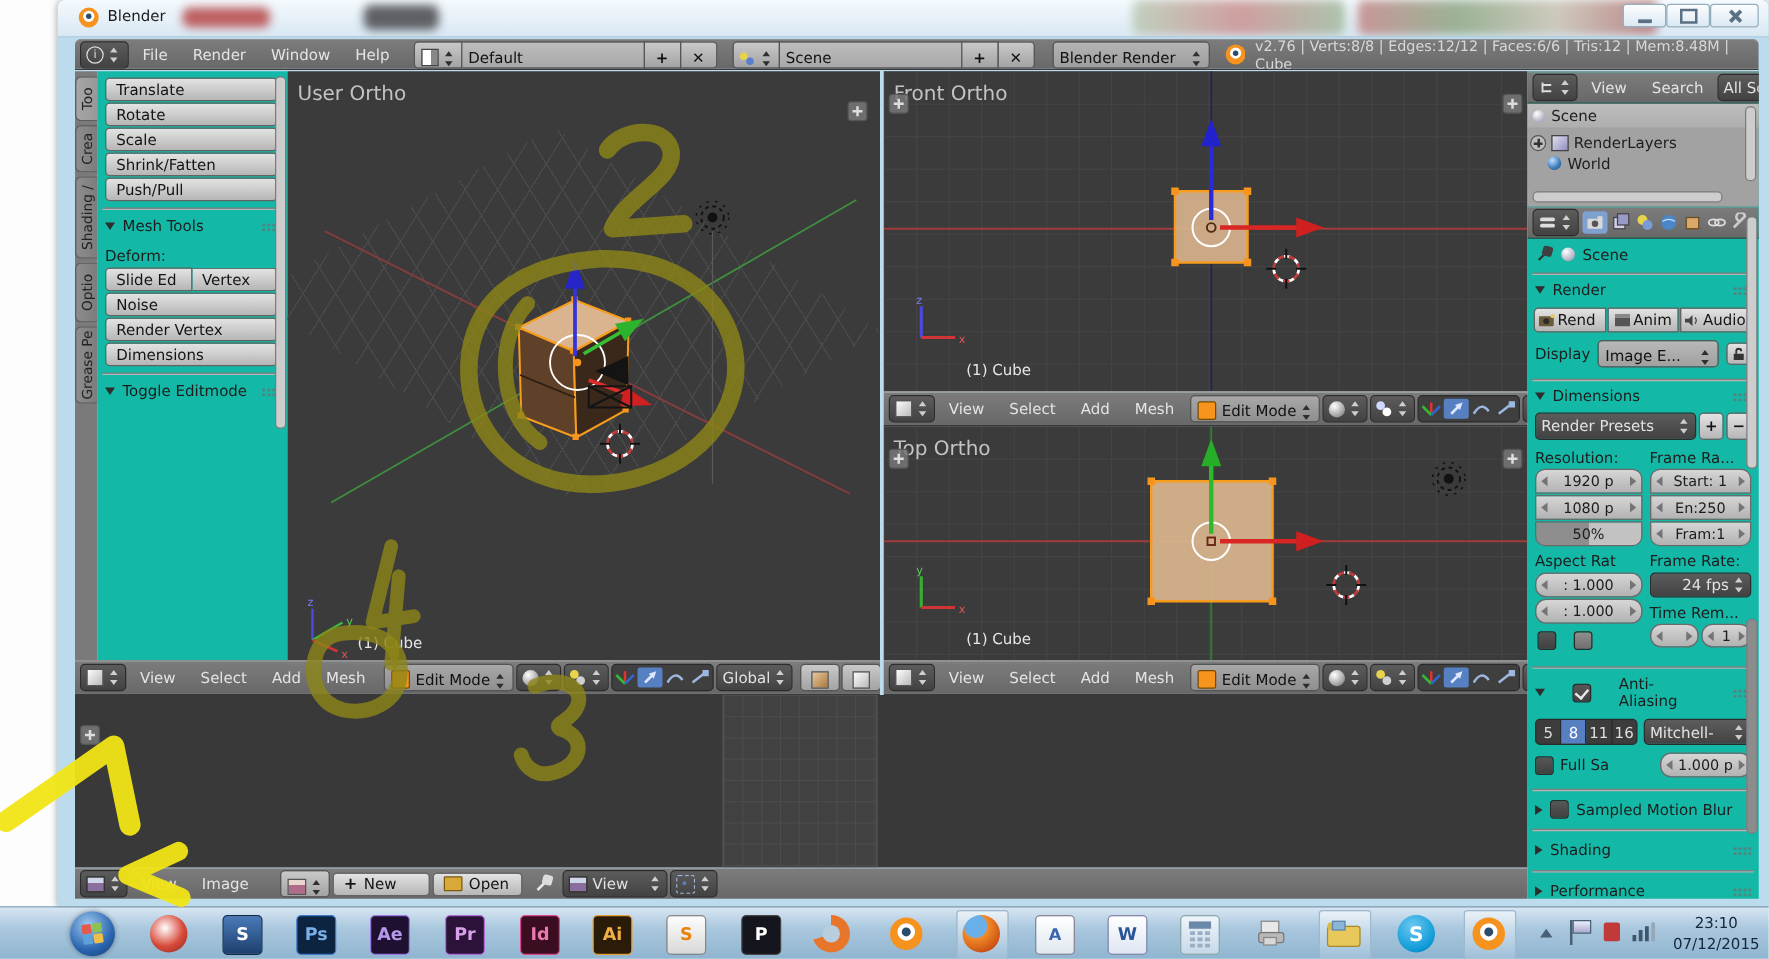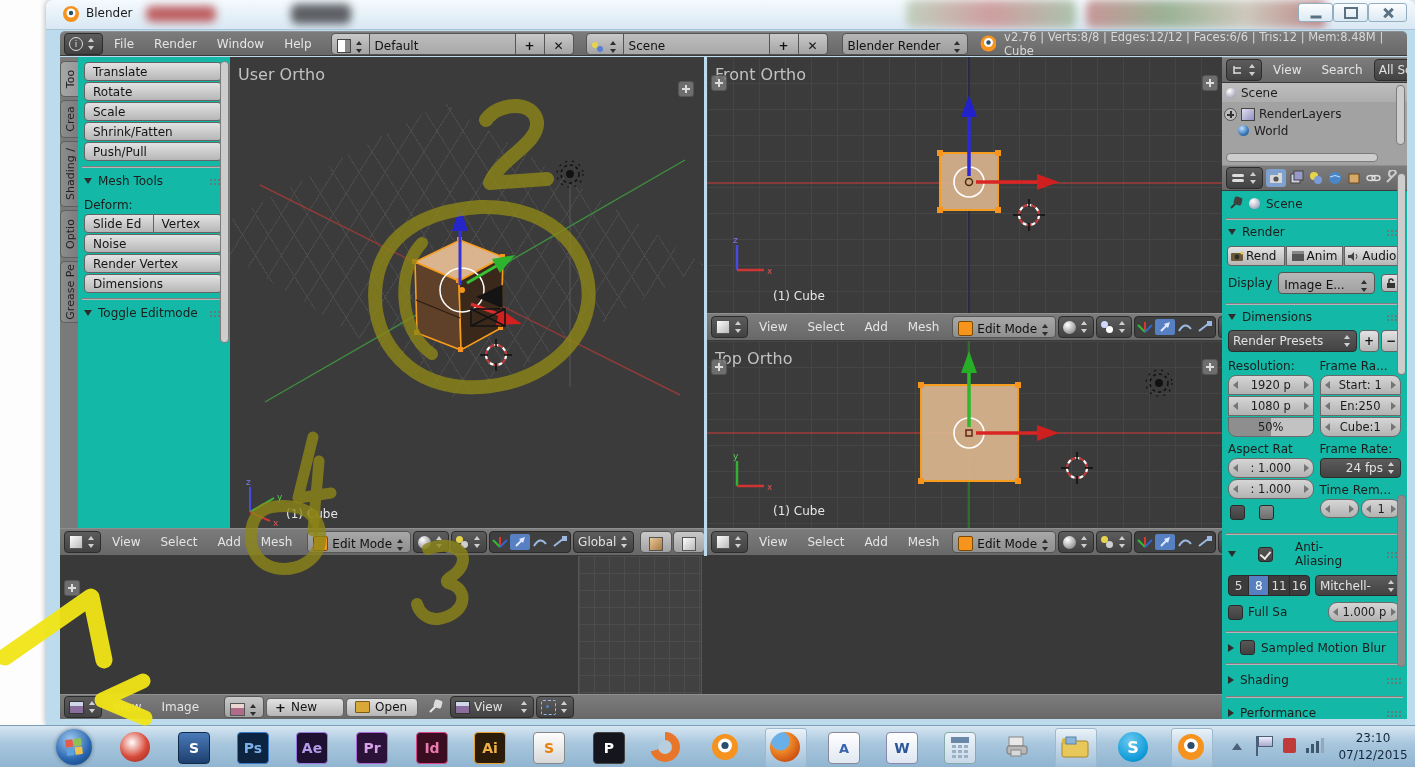--- a/index.html
+++ b/index.html
@@ -785,21 +785,21 @@
           <span>Start: 1</span>
           <span class="arrR"></span>
         </div>
       <div class="pillnum" style="height:18px;border-radius:0;margin-top:1px;">
           <span class="arrL"></span>
           <span>En:250</span>
           <span class="arrR"></span>
         </div>
       <div class="pillnum" style="height:18px;border-radius:0 0 8px 8px;margin-top:1px;">
           <span class="arrL"></span>
-          <span>Cube:1</span>
+          <span>Fram:1</span>
           <span class="arrR"></span>
         </div>
       <div class="ptext" style="padding:5px 0 2px;white-space:nowrap;">Frame Rate:</div>
       <div class="dd-dark" style="height:16px;text-align:right;">
           <span style="flex:1">24 fps</span>
           <span class="ud"></span>
         </div>
       <div class="ptext" style="padding:5px 0 2px;white-space:nowrap;">Time Rem...</div>
       <div style="display:flex;gap:2px;">
         <div class="pillnum" style="height:17px;flex:1;">

